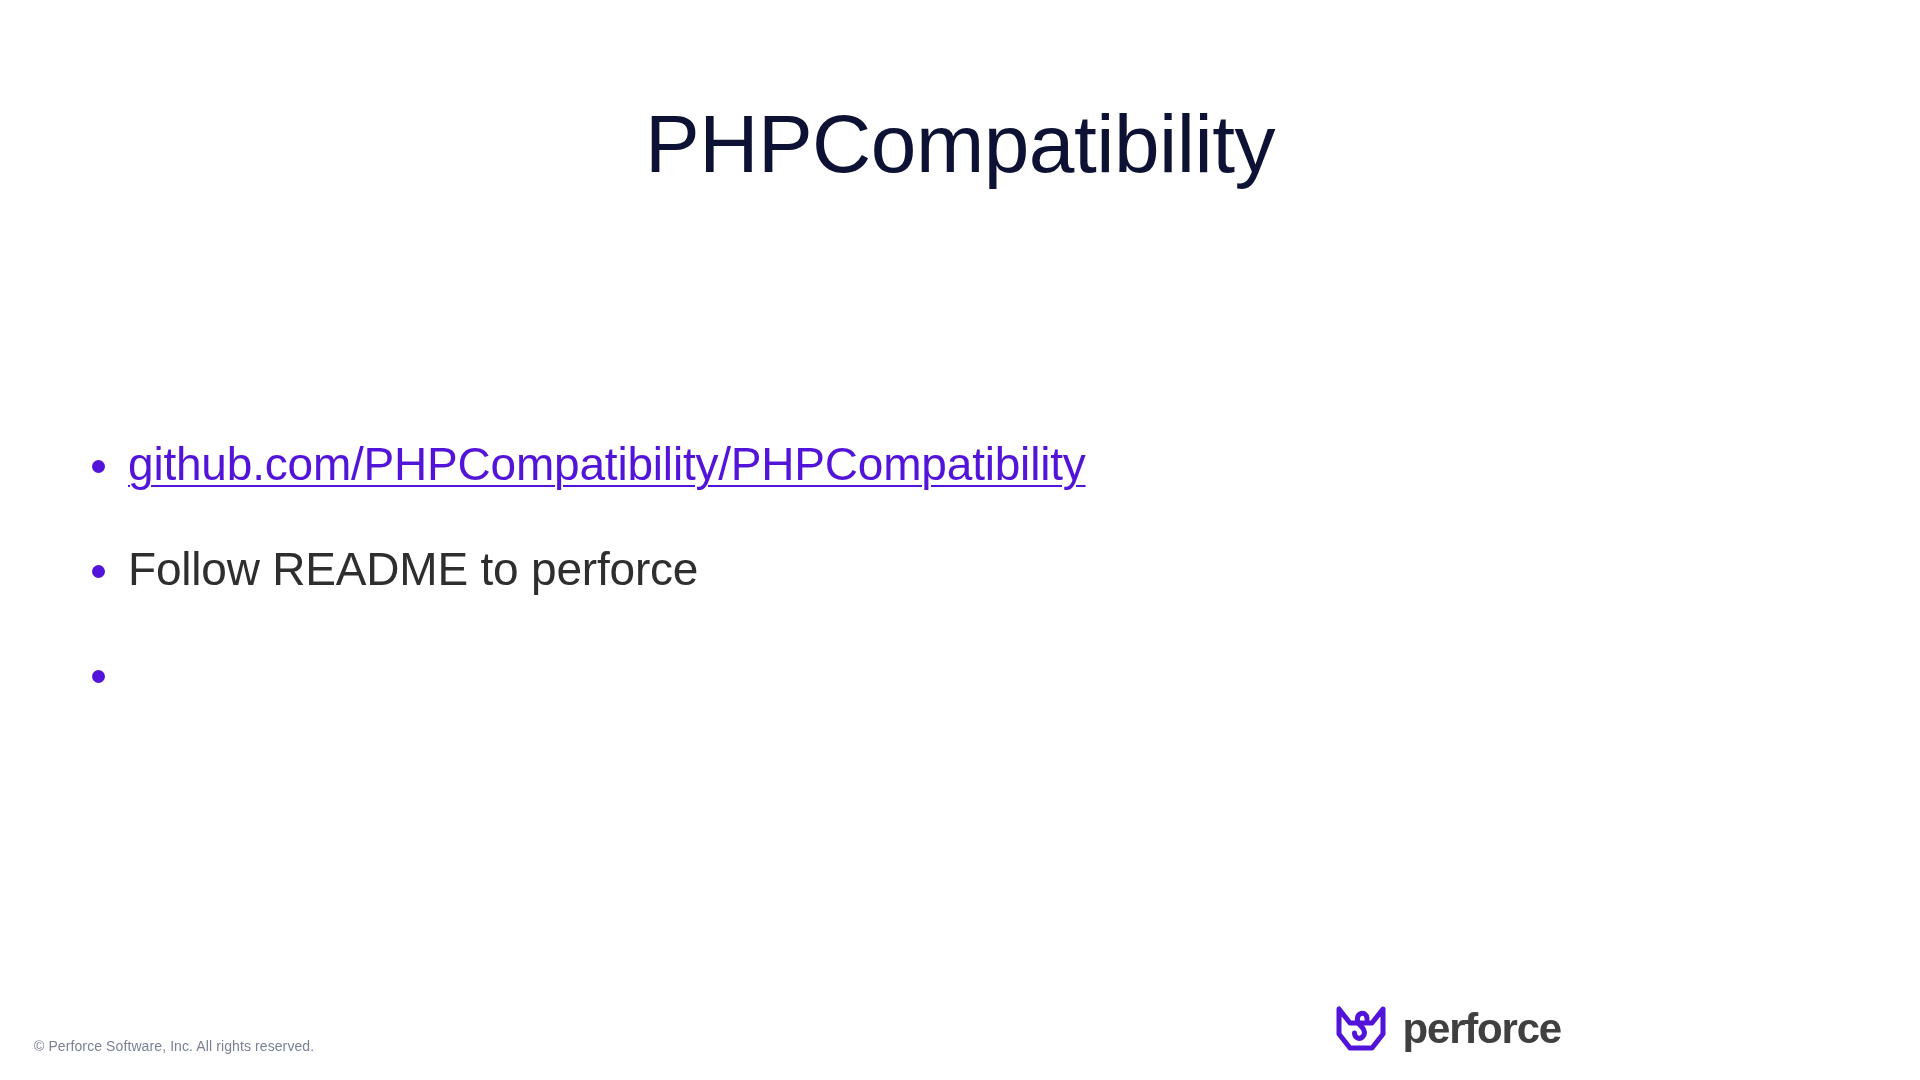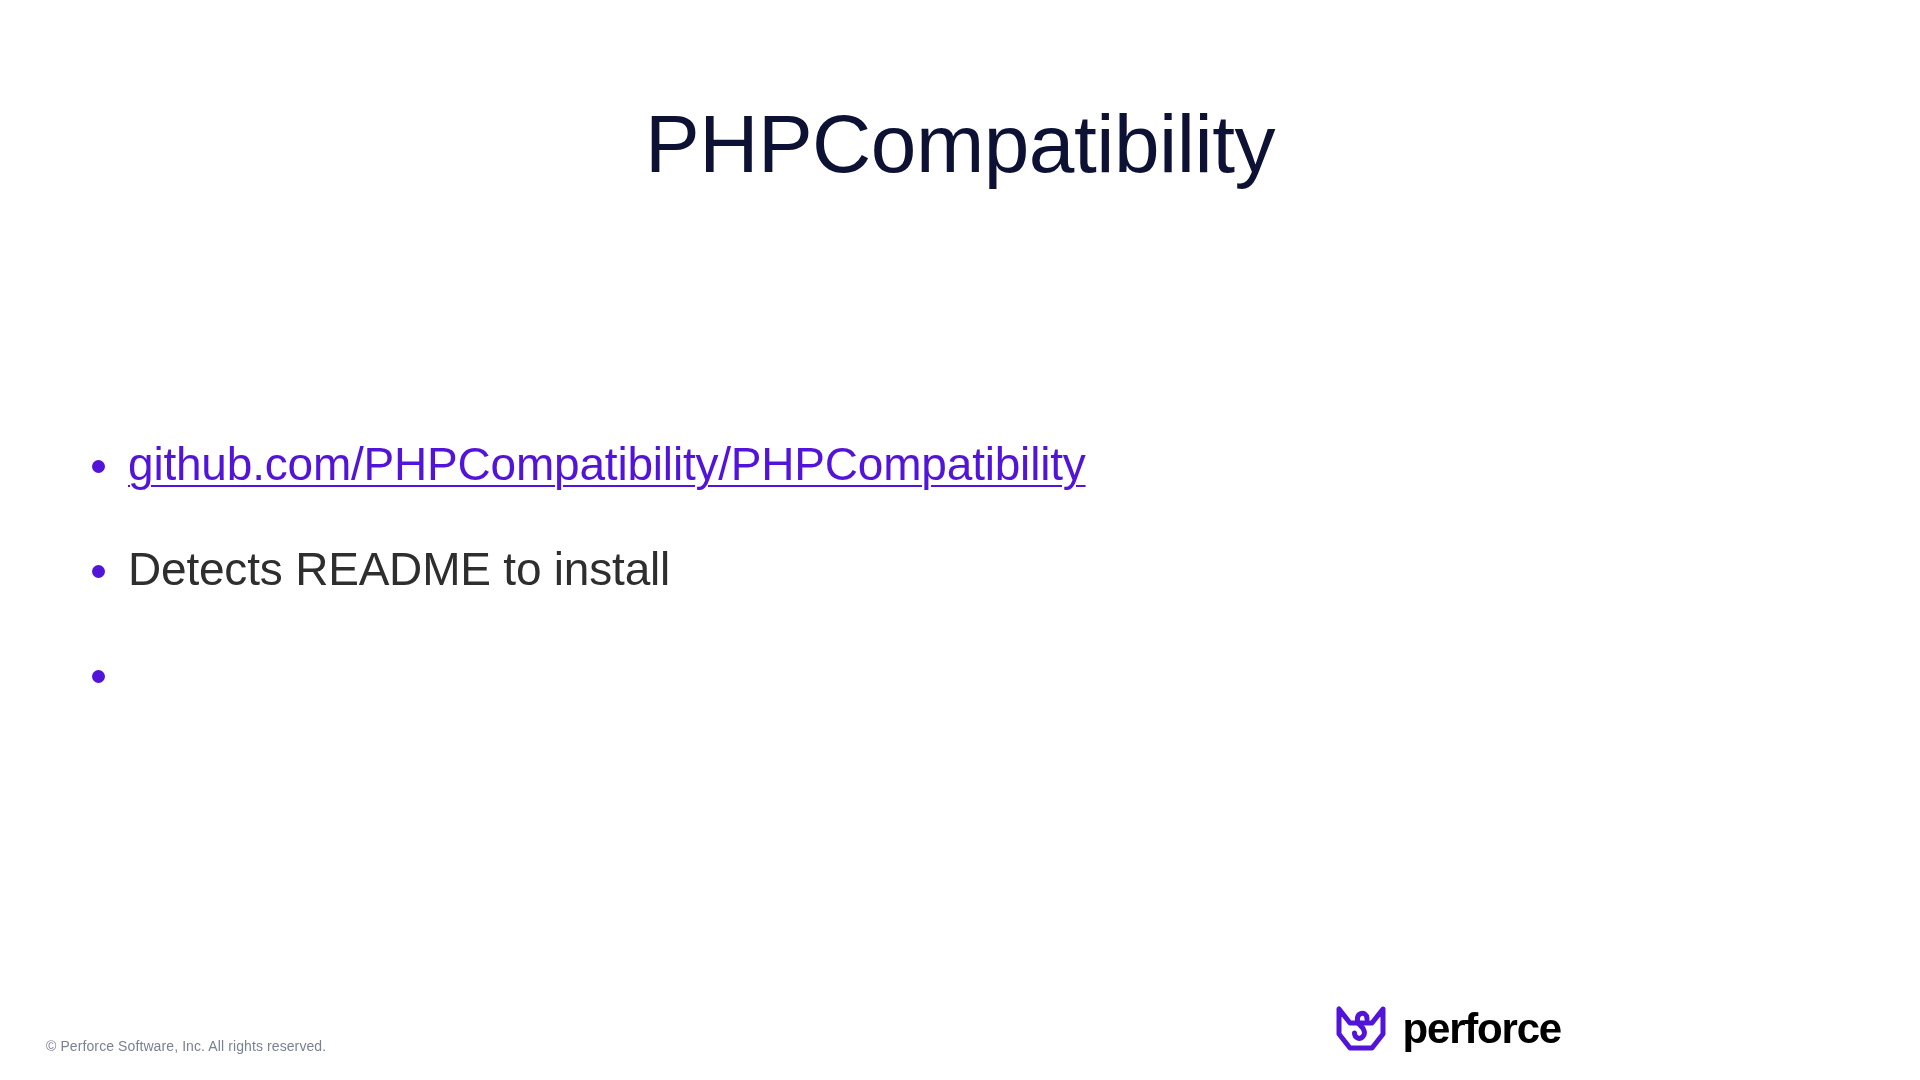--- a/index.html
+++ b/index.html
@@ -82,21 +82,21 @@
     color: #5214d8;
     text-decoration: underline;
     text-underline-offset: 5px;
     text-decoration-thickness: 2px;
     cursor: pointer;
   }
 
   
   .copyright {
     position: absolute;
-    left: 46px;
+    left: 34px;
     bottom: 26px;
     font-size: 14px;
     font-weight: 400;
     letter-spacing: 0.1px;
     color: #7a8194;
     white-space: nowrap;
   }
 
   .logo {
     position: absolute;
@@ -110,42 +110,42 @@
   .logo-mark {
     width: 56px;
     height: 50px;
     display: block;
   }
 
   .logo-word {
     font-size: 42px;
     font-weight: 700;
     letter-spacing: -1.2px;
-    color: #000000;
+    color: #404040;
     line-height: 1;
     white-space: nowrap;
   }
 </style>
 </head>
 <body>
 
 <div class="slide">
 
   <h1 class="slide-title">PHPCompatibility</h1>
 
   <ul class="body-list">
 
     <li class="bullet-item">
       <span class="bullet-dot"></span>
       <a class="bullet-text link">github.com/PHPCompatibility/PHPCompatibility</a>
     </li>
 
     <li class="bullet-item">
       <span class="bullet-dot"></span>
-      <span class="bullet-text">Detects README to install</span>
+      <span class="bullet-text">Follow README to perforce</span>
     </li>
 
     <li class="bullet-item">
       <span class="bullet-dot"></span>
     </li>
 
 
   </ul>
 
   <div class="copyright">© Perforce Software, Inc. All rights reserved.</div>

